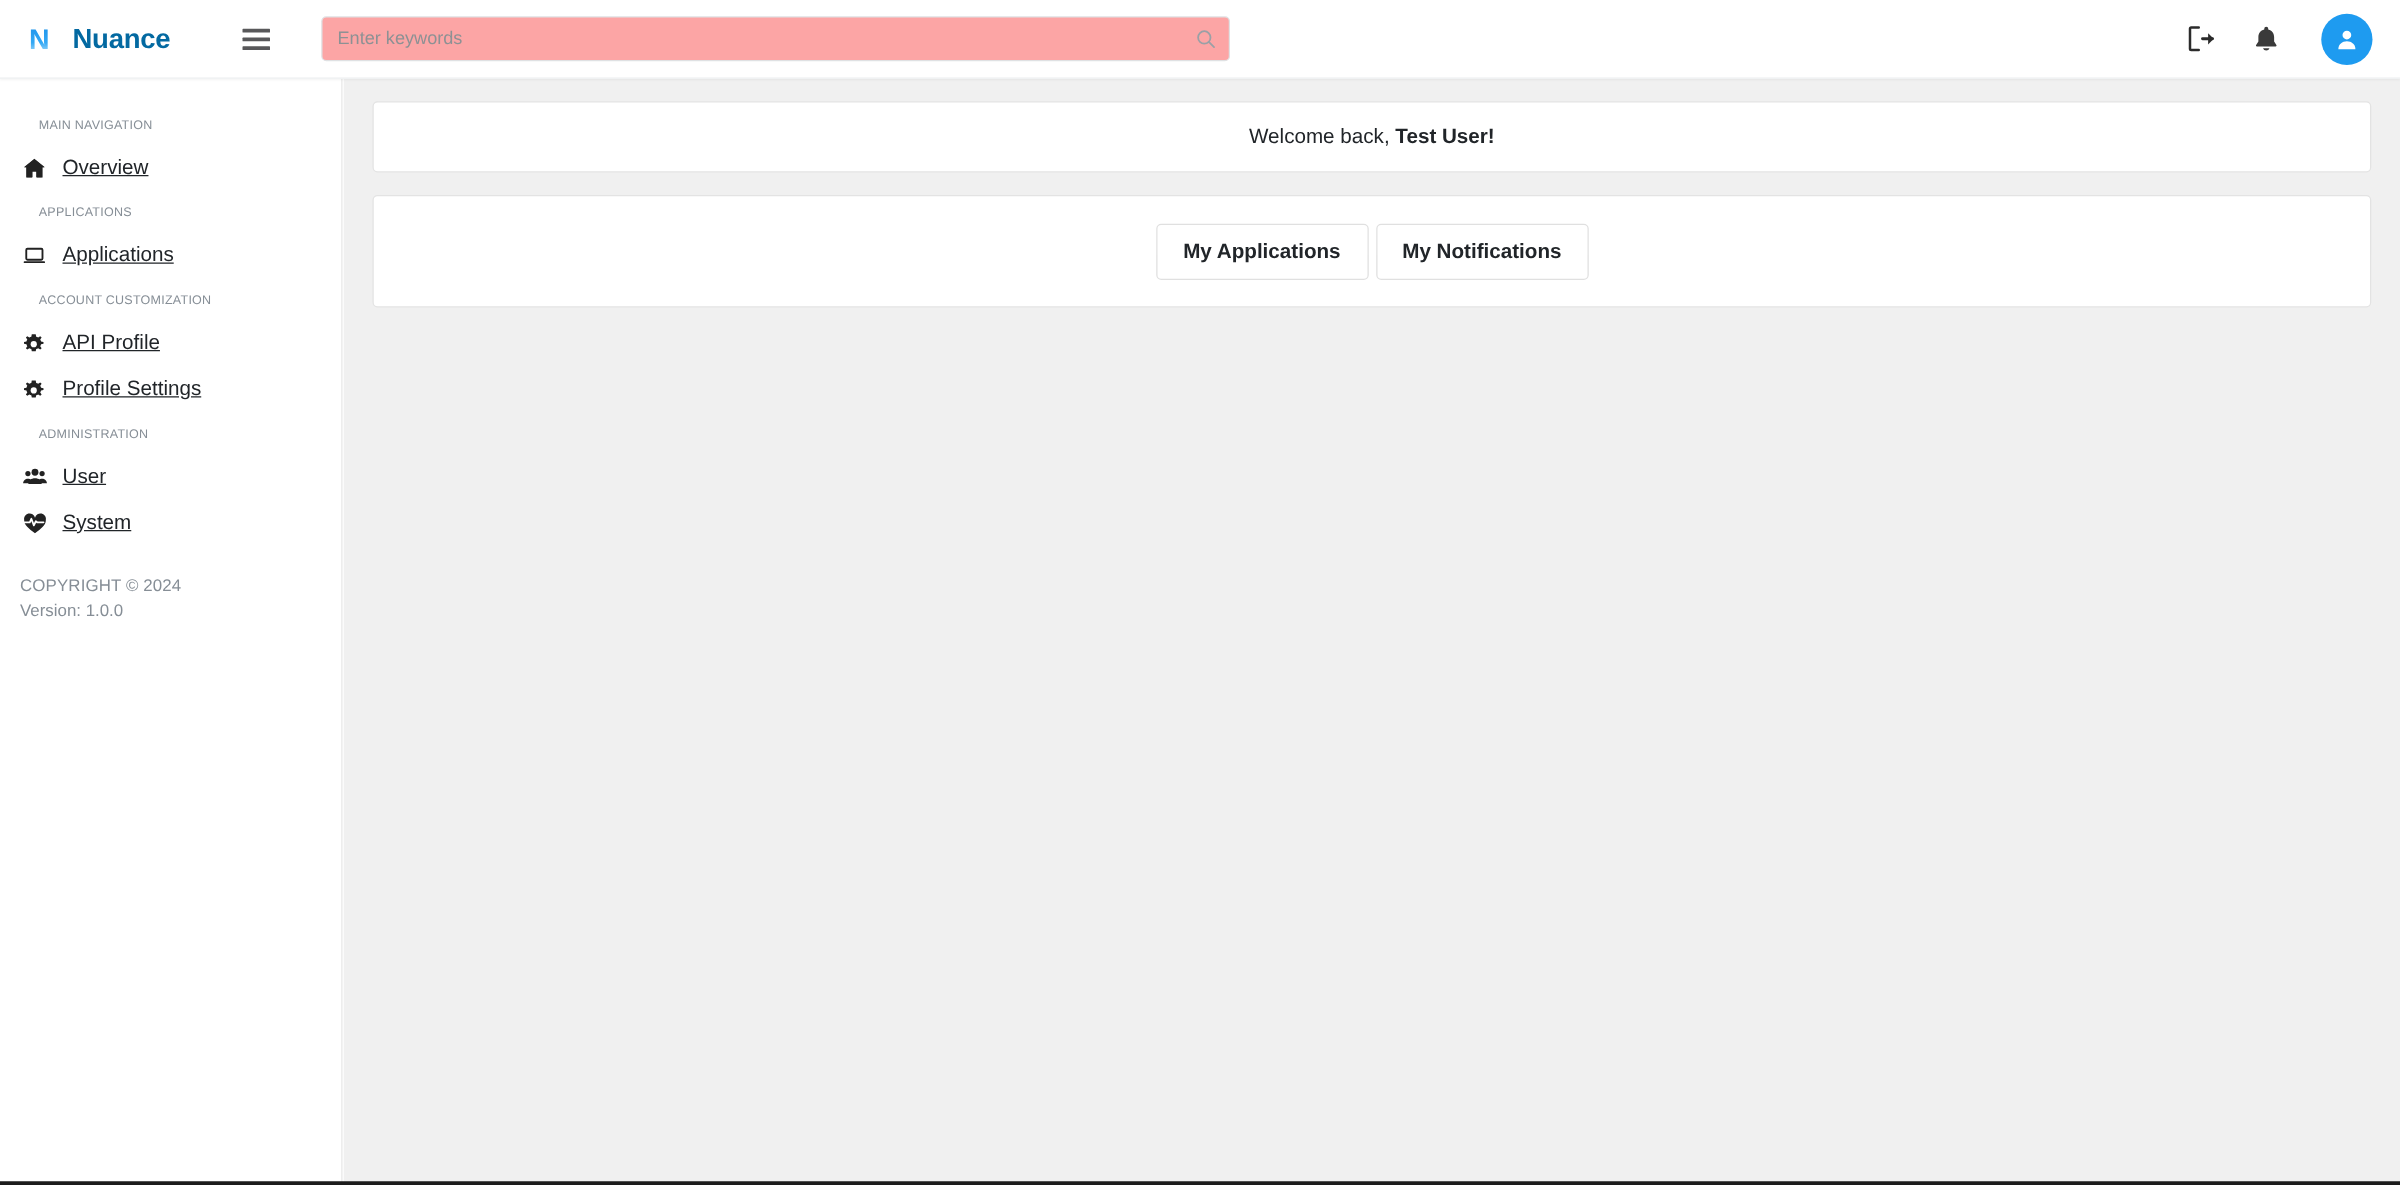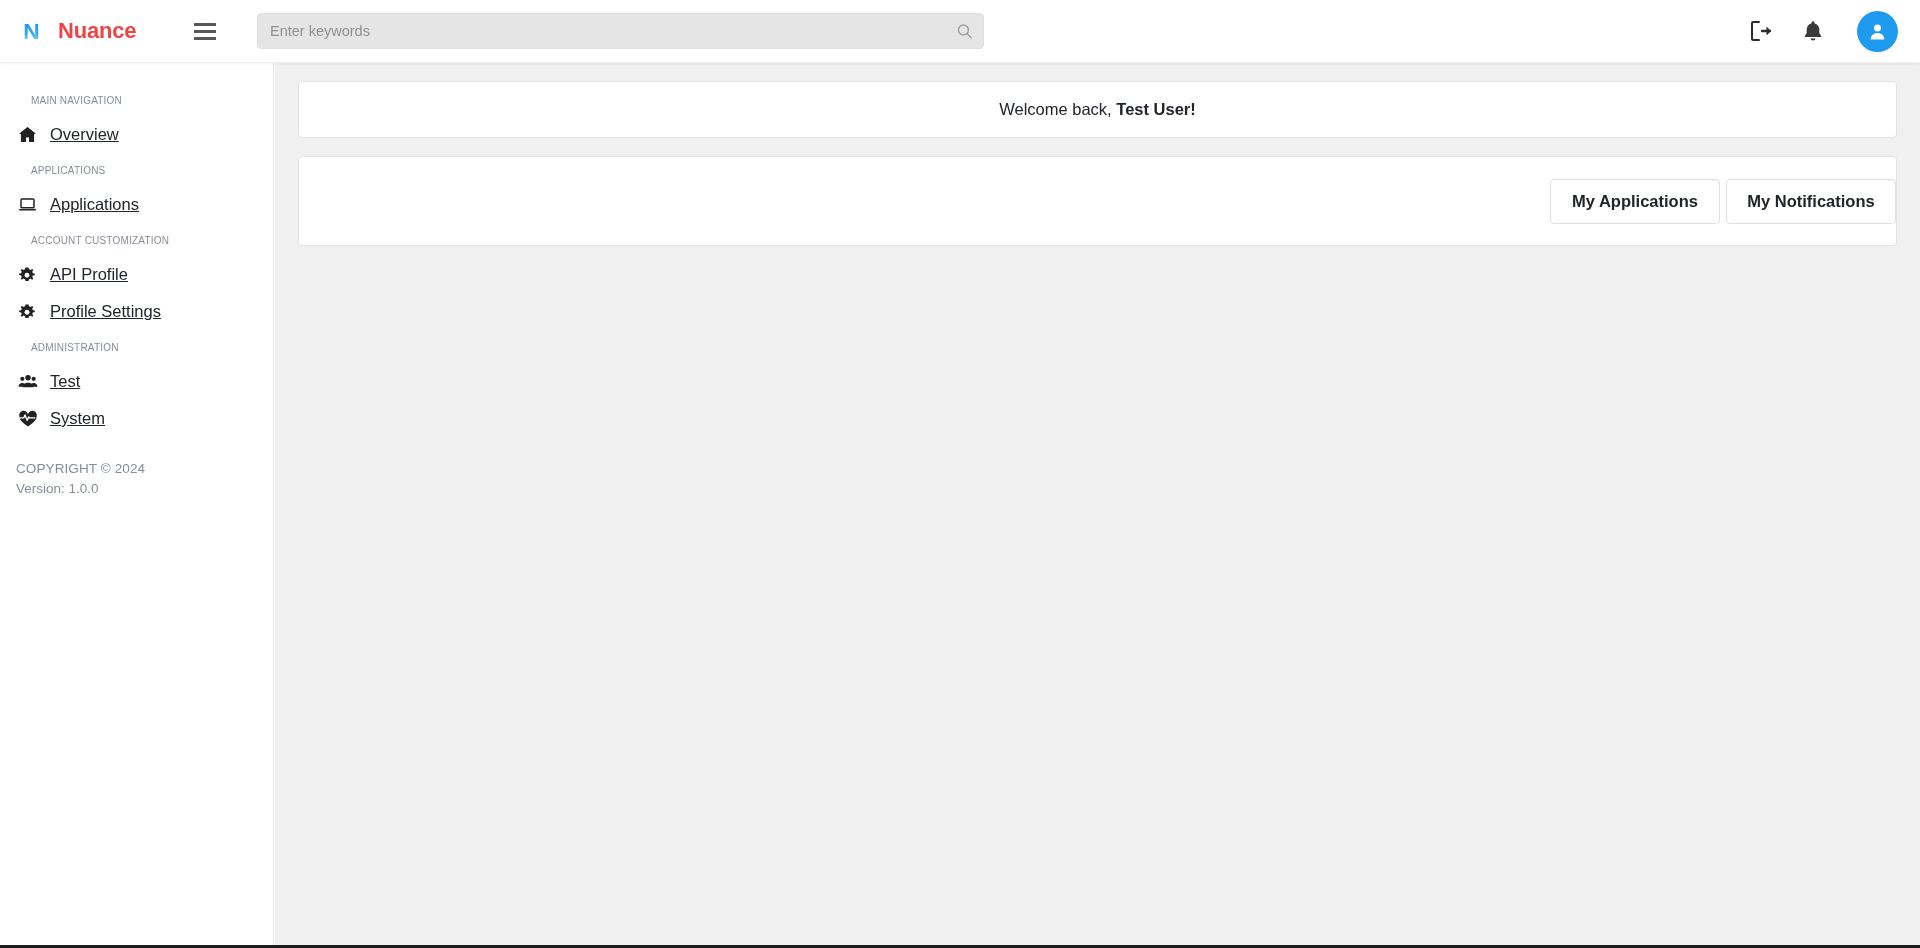--- a/index.html
+++ b/index.html
@@ -37,21 +37,21 @@
   .brand-logo {
     width: 27px; height: 27px;
     margin-right: 13px;
     flex: none;
     display: block;
   }
   .brand-name {
     font-size: 22px;
     font-weight: bold;
     letter-spacing: -0.2px;
-    color: #ef4444;
+    color: #0369a1;
     white-space: nowrap;
   }
   .hamburger {
     width: 34px; height: 34px;
     margin-left: 16px;
     display: flex;
     flex-direction: column;
     justify-content: center;
     align-items: center;
     gap: 4px;
@@ -74,21 +74,21 @@
   }
   .search-input {
     width: 100%;
     height: 36px;
     border: 1px solid #dfe1e3;
     border-radius: 4px;
     padding: 0 36px 0 12px;
     font-size: 14.5px;
     font-family: "Liberation Sans", sans-serif;
     color: #4a4a4a;
-    background: #e5e5e5;
+    background: #fca5a5;
     outline: none;
   }
   .search-input::placeholder { color: #8d9194; }
   .search-icon {
     position: absolute;
     right: 11px;
     top: 50%;
     transform: translateY(-50%);
     width: 17px; height: 17px;
     pointer-events: none;
@@ -216,21 +216,21 @@
   }
   .panel-title {
     font-size: 19.5px;
     font-weight: bold;
     color: #212529;
   }
   .panel-body {
     height: 88px;
     display: flex;
     align-items: center;
-    justify-content: flex-end;
+    justify-content: center;
     gap: 6px;
   }
   .quick-btn {
     min-width: 170px;
     height: 45px;
     background: #ffffff;
     border: 1px solid #e0e0e0;
     border-radius: 4px;
     font-family: "Liberation Sans", sans-serif;
     font-size: 16.5px;
@@ -357,21 +357,21 @@
     <span class="nav-icon">
       <svg width="20" height="20" viewBox="0 0 24 24">
         <circle cx="5.2" cy="8.2" r="2.5" fill="#222"></circle>
         <circle cx="18.8" cy="8.2" r="2.5" fill="#222"></circle>
         <circle cx="12" cy="7" r="3.3" fill="#222"></circle>
         <path d="M0.6 17.6 c0 -2.7 2.1 -4.4 4.6 -4.4 s4.6 1.7 4.6 4.4 Z" fill="#222"></path>
         <path d="M14.2 17.6 c0 -2.7 2.1 -4.4 4.6 -4.4 s4.6 1.7 4.6 4.4 Z" fill="#222"></path>
         <path d="M5.6 18.2 c0 -3.3 2.7 -5.4 6.4 -5.4 s6.4 2.1 6.4 5.4 Z" fill="#222"></path>
       </svg>
     </span>
-    <span class="nav-label">Test</span>
+    <span class="nav-label">User</span>
   </a>
   <a class="nav-item" href="#">
     <span class="nav-icon">
       <svg width="20" height="20" viewBox="0 0 24 24">
         <path d="M12 21 C6 16.6 1.6 13.2 1.6 8.6 A5.2 5.2 0 0 1 12 6.2 A5.2 5.2 0 0 1 22.4 8.6 C22.4 13.2 18 16.6 12 21 Z" fill="#222"></path>
         <path d="M1.8 10.6 H7 l1.5 -3.4 2.4 6.4 1.9 -4 1.2 1 h6.2" fill="none" stroke="#ffffff" stroke-width="1.7" stroke-linejoin="round" stroke-linecap="round"></path>
       </svg>
     </span>
     <span class="nav-label">System</span>
   </a>

